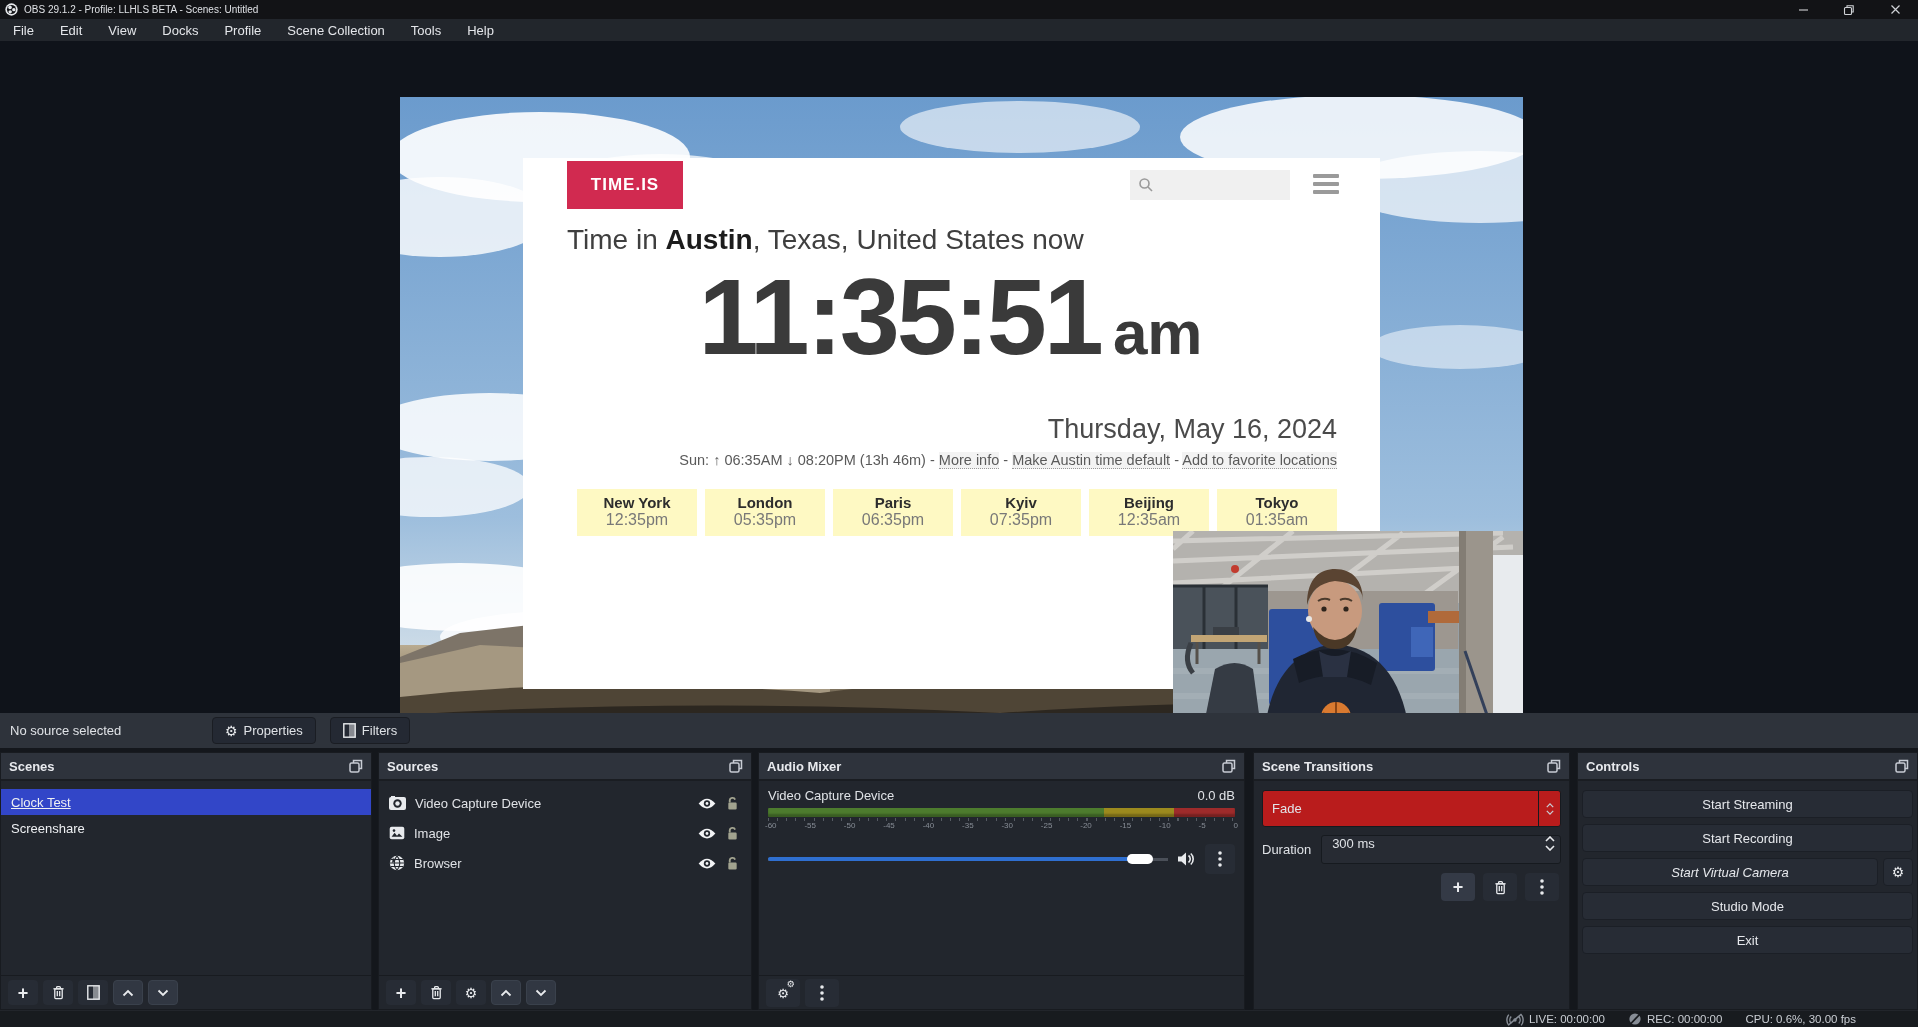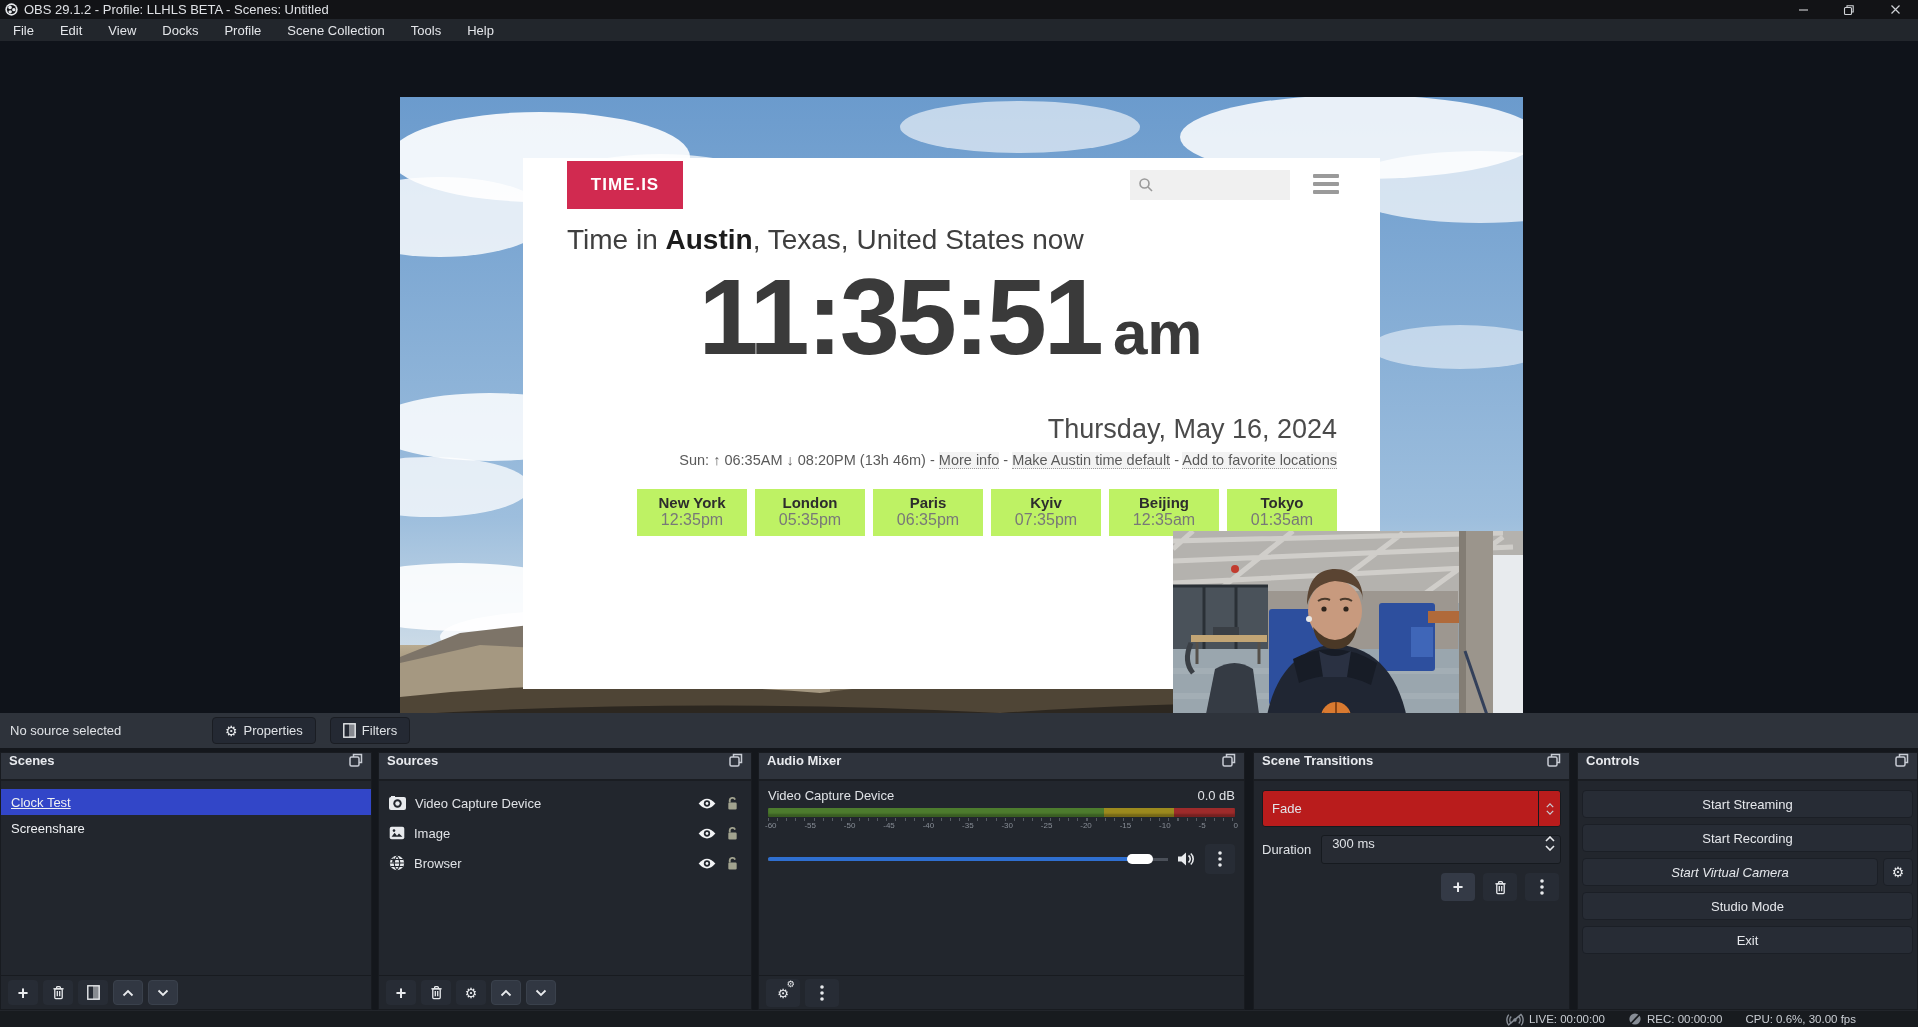--- a/index.html
+++ b/index.html
@@ -2,21 +2,21 @@
 <html><head>
 <meta charset="utf-8">
 <style>
   * { margin:0; padding:0; box-sizing:border-box; }
   html,body { width:1918px; height:1027px; overflow:hidden; background:#14171c;
     font-family:"Liberation Sans","DejaVu Sans",sans-serif; }
   .abs { position:absolute; }
 
   
   .titlebar { position:absolute; left:0; top:0; width:1918px; height:19px; background:#121316;
-    display:flex; align-items:center; color:#dfe1e5; font-size:13px; }
+    display:flex; align-items:center; color:#dfe1e5; font-size:10px; }
   .obs-logo { width:13px; height:13px; margin:0 6px 0 5px; }
   .win-controls { margin-left:auto; display:flex; height:19px; }
   .win-btn { width:46px; height:19px; display:flex; align-items:center; justify-content:center; color:#cfd2d6; font-size:11px; }
 
   
   .menubar { position:absolute; left:0; top:19px; width:1918px; height:22px; background:#22262c;
     display:flex; align-items:center; color:#e4e6ea; font-size:13px; }
   .menu-item { padding:0 13px; height:22px; display:flex; align-items:center; }
 
   
@@ -33,38 +33,38 @@
   .tis-burger div { height:4px; background:#9a9a9a; border-radius:1px; }
   .tis-heading { position:absolute; left:44px; top:66px; font-size:28px; color:#3f3f3f; }
   .tis-heading b { color:#1c1c1c; font-weight:800; }
   .tis-time { position:absolute; left:38px; top:96px; width:779px; text-align:center; color:#3a3a3a;
     font-size:108px; font-weight:800; letter-spacing:-3px; white-space:nowrap; }
   .tis-time .mer { font-size:62px; letter-spacing:0; margin-left:12px; }
   .tis-date { position:absolute; right:43px; top:256px; font-size:27px; color:#4a4a4a; }
   .tis-sun { position:absolute; right:43px; top:294px; font-size:14.5px; color:#5a5a5a; white-space:nowrap; }
   .tis-link { background:#f3f3f3; border-bottom:1px dotted #999; }
   .tis-cities { position:absolute; right:43px; top:331px; display:flex; gap:8px; }
-  .tis-city { width:110px; height:47px; background:#bef264; text-align:center; padding-top:5px; }
+  .tis-city { width:120px; height:47px; background:#fef9c3; text-align:center; padding-top:5px; }
   .tis-city .cn { font-size:15px; font-weight:bold; color:#2d2d2d; }
   .tis-city .ct { font-size:16px; color:#787878; }
 
   .webcam { position:absolute; left:773px; top:434px; width:350px; height:198px; background:#8e8c88; overflow:hidden; }
 
   
   .strip { position:absolute; left:0; top:713px; width:1918px; height:35px; background:#2e333b;
     display:flex; align-items:center; color:#dfe2e6; font-size:13px; }
   .strip .status { margin-left:10px; }
   .strip-btn { height:27px; background:#242933; border:1px solid #1a1d23; border-radius:4px;
     display:flex; align-items:center; gap:6px; padding:0 12px; color:#dfe2e6; }
   .gear-glyph { font-size:14px; line-height:1; color:#e8eaed; }
 
   
   .panel { position:absolute; top:0; height:258px; background:#22262d; border:1px solid #181b20; }
   .panel-header { height:28px; background:#2e333c; border-bottom:2px solid #1a1d22;
-    display:flex; padding:0 8px; color:#e8eaee; font-size:13px; font-weight:bold; }
+    display:flex; align-items:center; padding:0 8px; color:#e8eaee; font-size:13px; font-weight:bold; }
   .popout { margin-left:auto; width:14px; height:14px; }
   .panel-toolbar { position:absolute; left:0; bottom:0; width:100%; height:34px; border-top:1px solid #181b20;
     display:flex; align-items:center; gap:5px; padding-left:7px; }
   .ibtn { width:30px; height:25px; background:#272c35; border-radius:4px; display:flex; align-items:center;
     justify-content:center; color:#e8eaed; }
   .ibtn.alt { background:#313742; border:1px solid #3a414c; }
   .plus-glyph { font-size:18px; font-weight:bold; line-height:1; }
 
   .scene-row { height:26px; display:flex; align-items:center; padding-left:10px; color:#eef0f3; font-size:13px; }
   .scene-row.selected { background:#3246c8;text-decoration:underline; }

